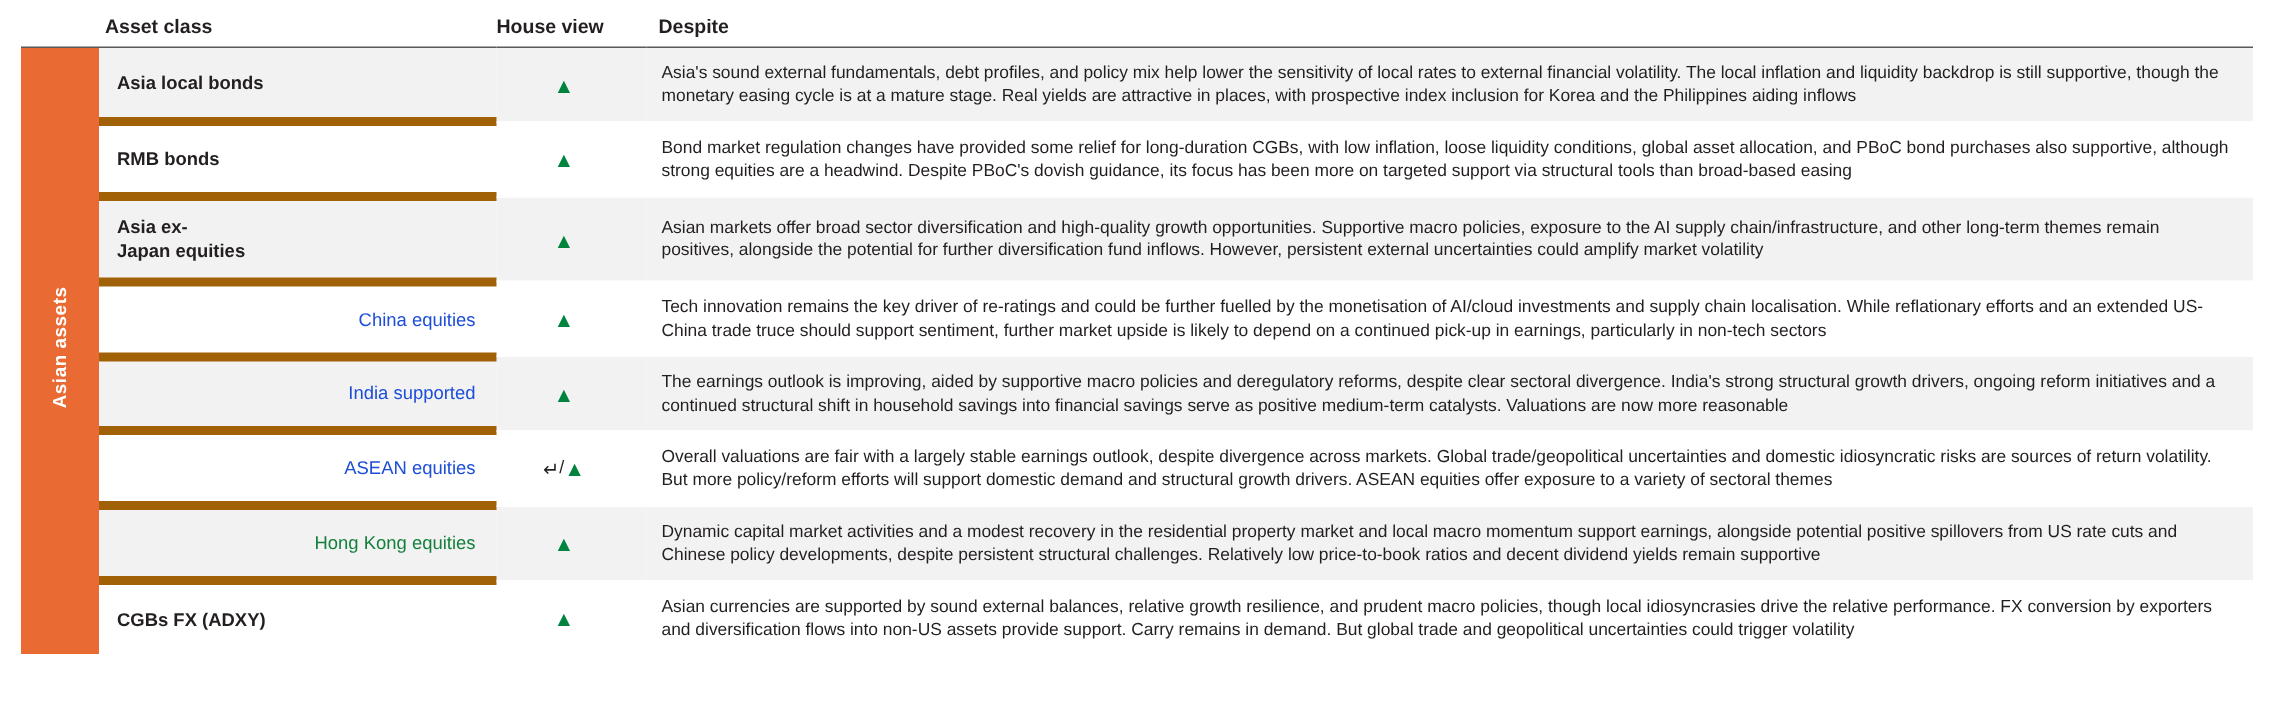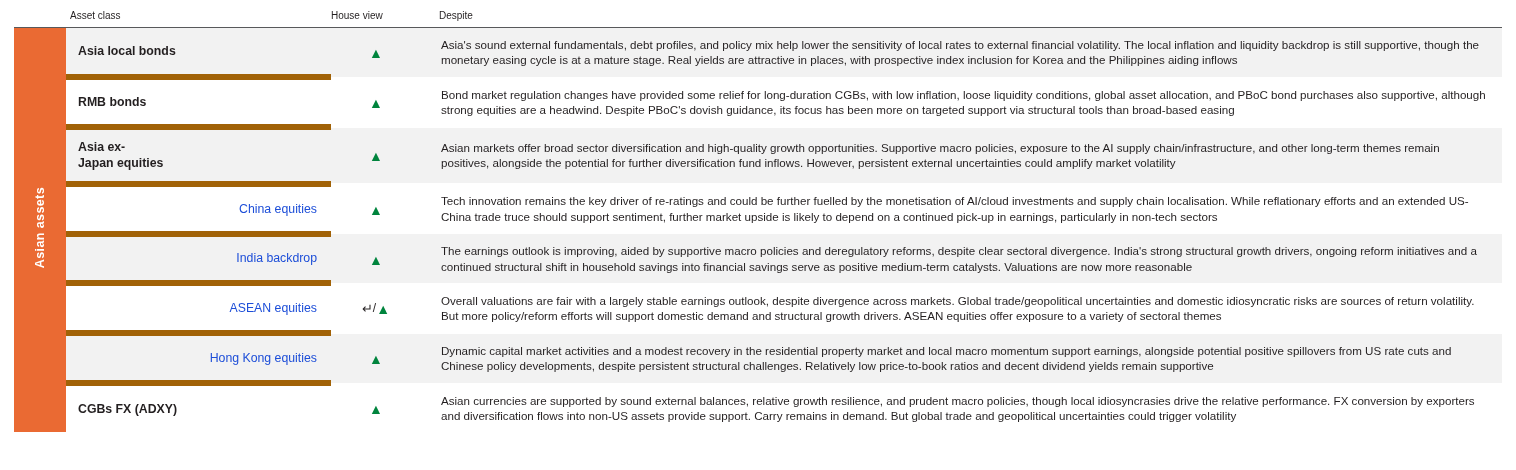--- a/index.html
+++ b/index.html
@@ -24,22 +24,22 @@
     top: 10px;
     width: 1488px;
   }
   table.matrix {
     border-collapse: collapse;
     width: 1488px;
     table-layout: fixed;
   }
   
   thead th {
-    font-size: 10px;
-    font-weight: normal;
+    font-size: 13px;
+    font-weight: bold;
     text-align: left;
     padding: 0 0 6px 0;
     vertical-align: bottom;
     color: #231f20;
     border-bottom: 1.5px solid #58595b;
   }
   th.col-group { width: 52px; }
   th.col-asset { width: 265px; padding-left: 4px; }
   th.col-view  { width: 100px; padding-right: 10px; }
   th.col-comm  { width: 1071px; padding-left: 8px; }
@@ -74,21 +74,21 @@
     font-size: 12.3px;
     color: #231f20;
     border-bottom: 6px solid #a16207;
   }
   td.asset-cell.sub {
     font-weight: normal;
     text-align: right;
     padding-right: 14px;
     color: #1d4ed8;
   }
-  td.asset-cell.sub.hk { color: #1d4ed8; }
+  td.asset-cell.sub.hk { color: #15803d; }
   td.view-cell {
     text-align: center;
     padding: 9px 14px 9px 4px;
     border-bottom: 1px solid #ffffff;
     white-space: nowrap;
   }
   td.comment-cell {
     padding: 9px 12px 9px 10px;
     color: #231f20;
     border-bottom: 1px solid #ffffff;
@@ -178,21 +178,21 @@
 
         <tr class="plain">
           <td class="asset-cell sub">China equities</td>
           <td class="view-cell">
             <span class="arrow-up">▲</span>
           </td>
           <td class="comment-cell">Tech innovation remains the key driver of re-ratings and could be further fuelled by the monetisation of AI/cloud investments and supply chain localisation. While reflationary efforts and an extended US-China trade truce should support sentiment, further market upside is likely to depend on a continued pick-up in earnings, particularly in non-tech sectors</td>
         </tr>
 
         <tr class="shade">
-          <td class="asset-cell sub">India backdrop</td>
+          <td class="asset-cell sub">India supported</td>
           <td class="view-cell">
             <span class="arrow-up">▲</span>
           </td>
           <td class="comment-cell">The earnings outlook is improving, aided by supportive macro policies and deregulatory reforms, despite clear sectoral divergence. India's strong structural growth drivers, ongoing reform initiatives and a continued structural shift in household savings into financial savings serve as positive medium-term catalysts. Valuations are now more reasonable</td>
         </tr>
 
         <tr class="plain">
           <td class="asset-cell sub">ASEAN equities</td>
           <td class="view-cell">
             <span class="arrow-flat">↵</span><span class="slash">/</span><span class="arrow-up">▲</span>

